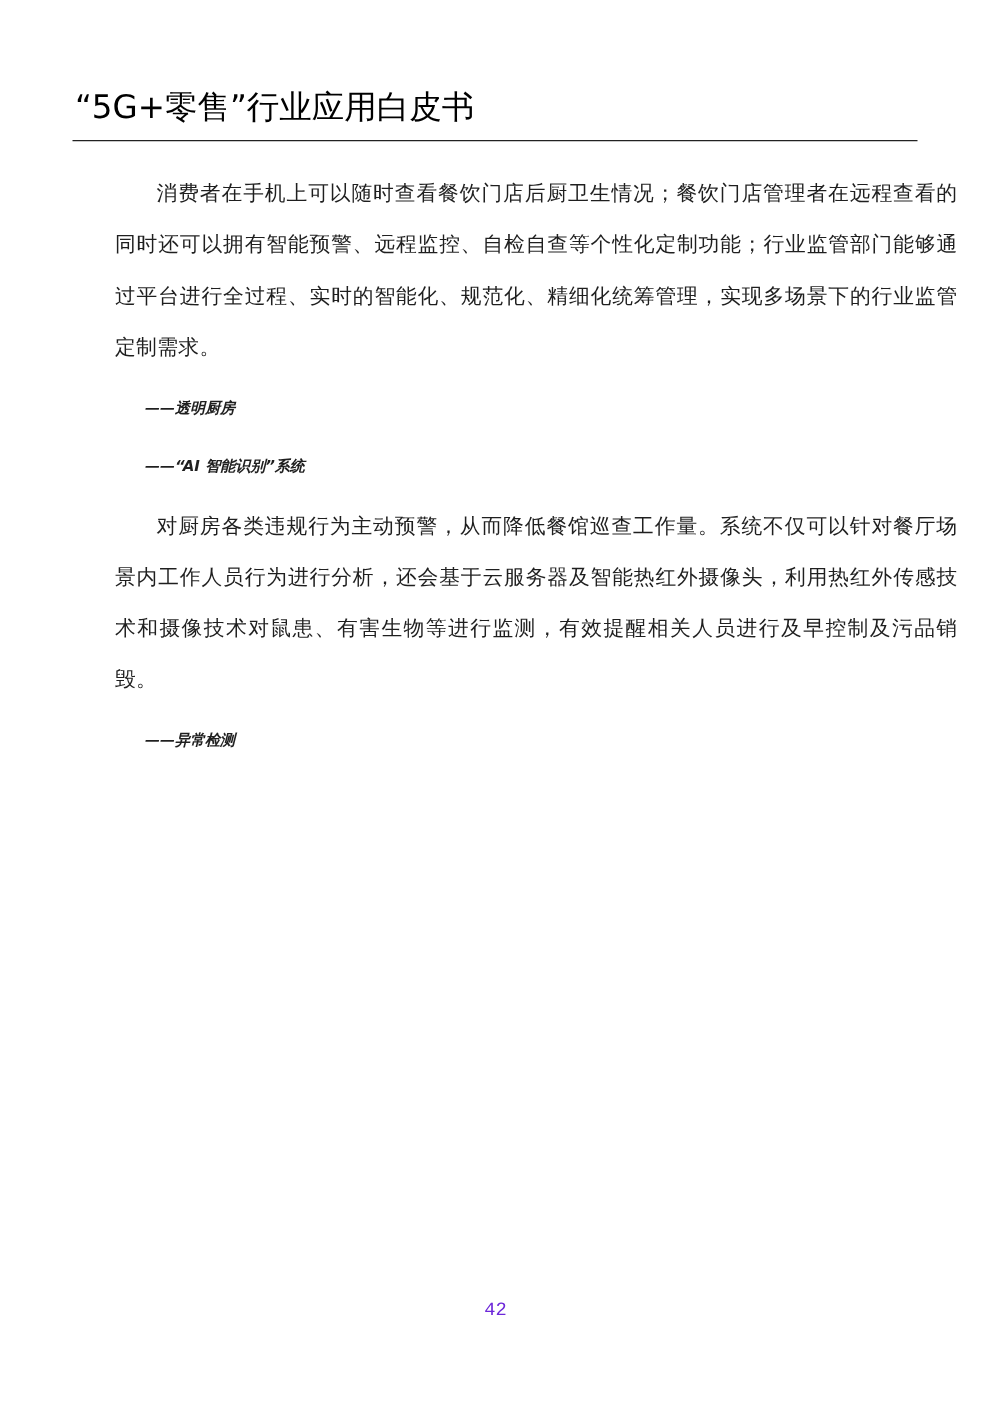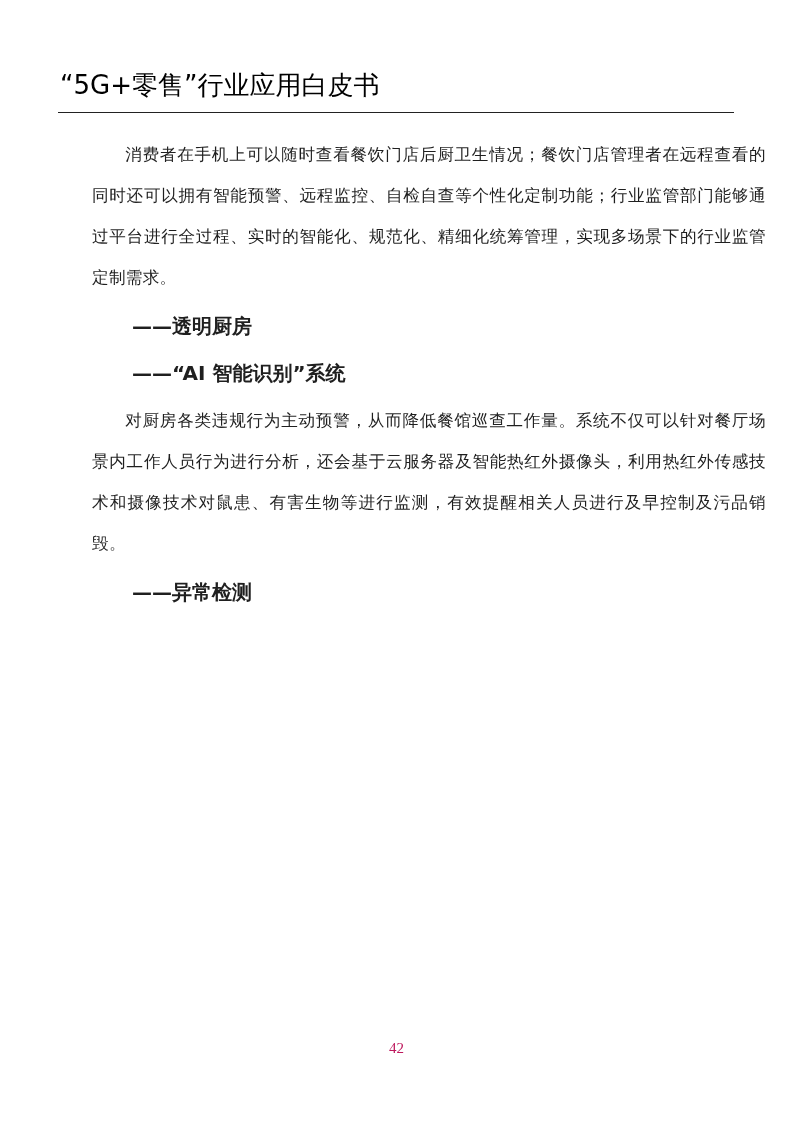--- a/index.html
+++ b/index.html
@@ -5,25 +5,25 @@
   html, body { margin: 0; padding: 0; background: #ffffff; }
   body { width: 793px; height: 1122px; position: relative; overflow: hidden;
          font-family: "DejaVu Sans", "Liberation Sans", sans-serif; color: #1f1f1f; }
   .header-title { position: absolute; left: 60px; top: 68px; font-size: 26px; font-weight: normal;
                   color: #000000; letter-spacing: 0px; white-space: nowrap; }
   .header-rule { position: absolute; left: 58px; top: 112px; width: 676px; height: 0;
                  border-top: 1.5px solid #222; }
   .content { position: absolute; left: 60px; top: 134px; width: 674px; margin-left: 32px; }
   p.para { margin: 0; font-size: 16.6px; line-height: 41px; text-indent: 2em;
            text-align: justify; letter-spacing: 0.3px; }
-  p.heading { margin: 0; font-size: 20px; line-height: 41px; font-weight: bold;
-              padding-left: 2em; margin-top: 6px; margin-bottom: 6px; }
+  p.heading { margin: 0; font-size: 12px; line-height: 41px; font-weight: bold;
+              padding-left: 2em; margin-top: 6px; margin-bottom: 6px; font-style: italic; }
   p.para + p.heading { margin-top: 8px; }
   .page-number { position: absolute; left: 0; width: 793px; top: 1040px; text-align: center;
-                 font-size: 15px; color: #be185d; font-family: Liberation Serif, serif; }
+                 font-size: 15px; color: #6d28d9; font-family: Liberation Mono, monospace; }
 </style>
 </head>
 <body>
 
 <div>
   <div class="header-title">“5G+零售”行业应用白皮书</div>
   <div class="header-rule"></div>
 
   <div class="content">
     <p class="para">消费者在手机上可以随时查看餐饮门店后厨卫生情况；餐饮门店管理者在远程查看的同时还可以拥有智能预警、远程监控、自检自查等个性化定制功能；行业监管部门能够通过平台进行全过程、实时的智能化、规范化、精细化统筹管理，实现多场景下的行业监管定制需求。</p>

